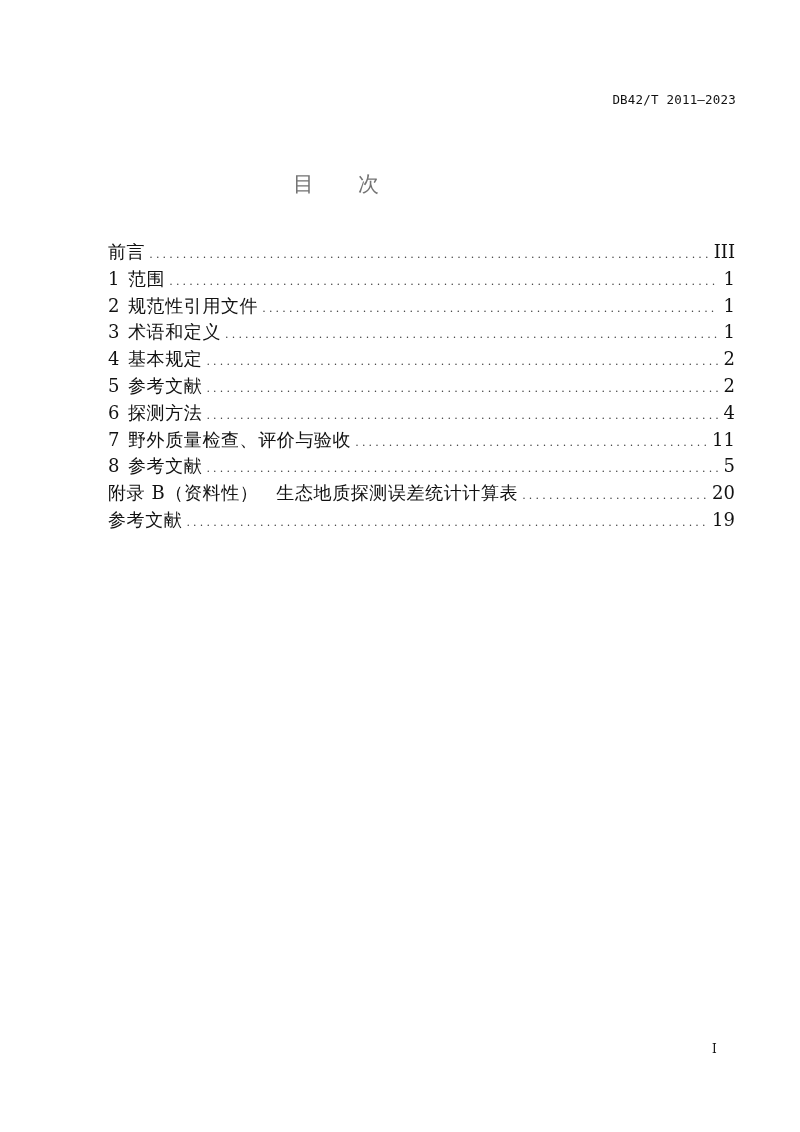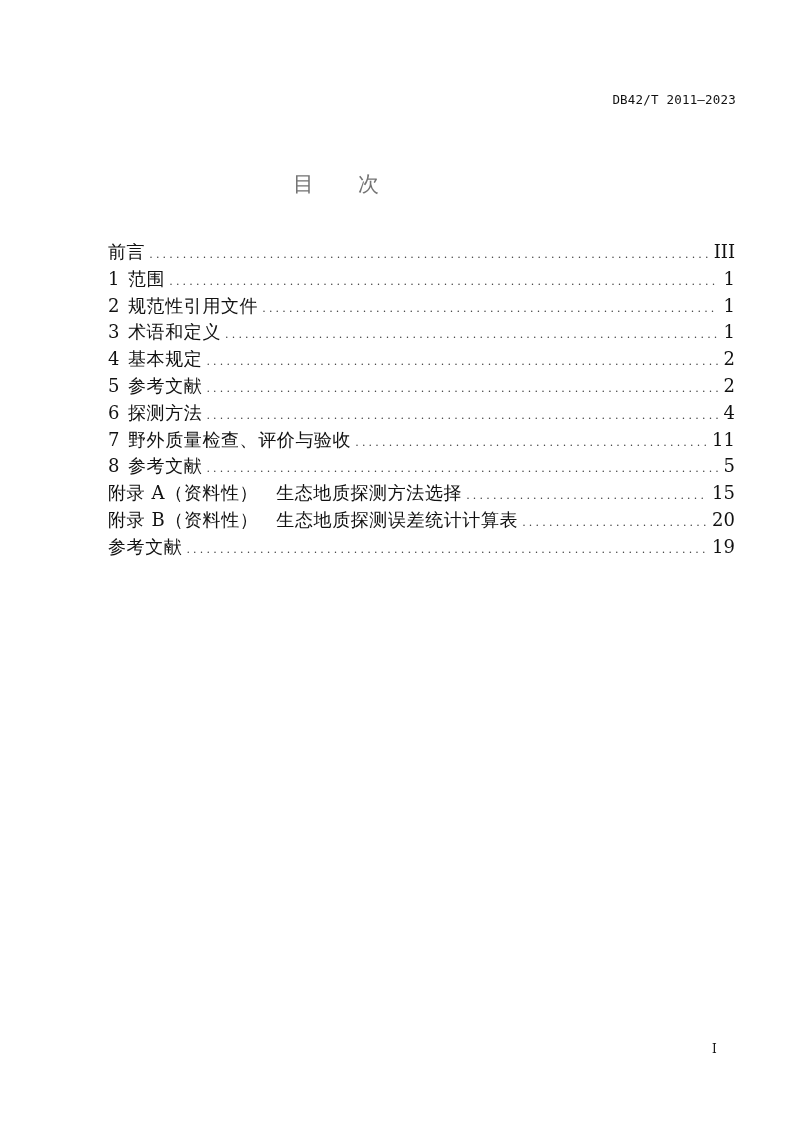--- a/index.html
+++ b/index.html
@@ -159,26 +159,20 @@
       <span class="toc-page">11</span>
     </div>
 
     <div class="toc-row">
       <span class="toc-num">8</span>
       <span class="toc-label">参考文献</span>
       <span class="toc-dots"></span>
       <span class="toc-page">5</span>
     </div>
 
-    <div class="toc-row">
-      <span class="toc-label">附录 A（资料性）</span>
-      <span class="toc-sub">生态地质探测方法选择</span>
-      <span class="toc-dots"></span>
-      <span class="toc-page">15</span>
-    </div>
 
     <div class="toc-row">
       <span class="toc-label">附录 B（资料性）</span>
       <span class="toc-sub">生态地质探测误差统计计算表</span>
       <span class="toc-dots"></span>
       <span class="toc-page">20</span>
     </div>
 
     <div class="toc-row">
       <span class="toc-label">参考文献</span>

